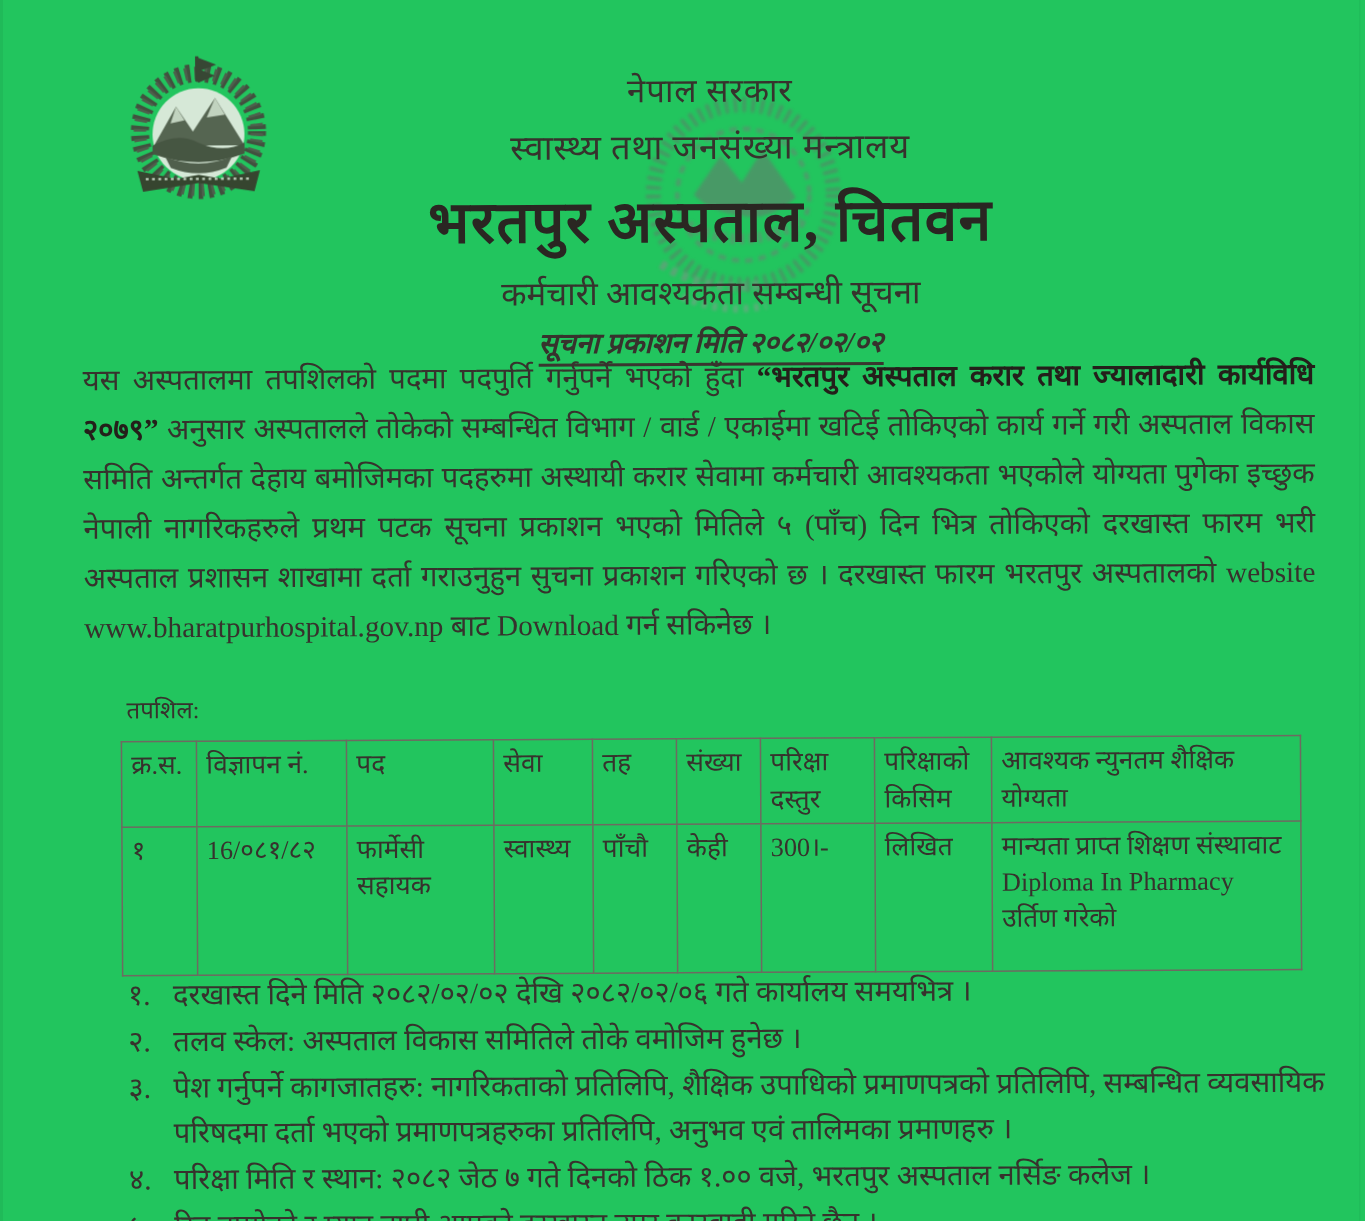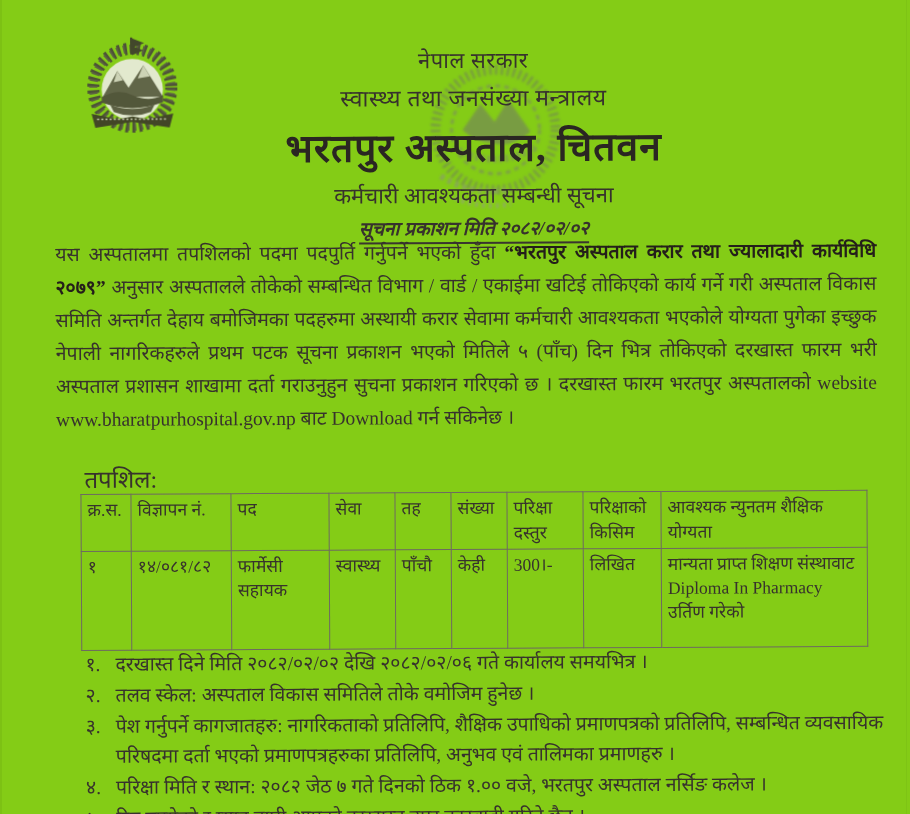--- a/index.html
+++ b/index.html
@@ -1,20 +1,20 @@
 <!DOCTYPE html>
 <html><head>
 <meta charset="utf-8">
 <style>
   html,body{margin:0;padding:0;background:#e9e8e6;}
   .page{
     position:relative;
     width:910px;height:814px;
     margin:0;
-    background:#84cc16;
+    background:#22c55e;
     overflow:hidden;
     font-family:"Liberation Serif","DejaVu Serif",serif;
     color:#37322d;
   }
   .edge-left{position:absolute;left:0;top:0;bottom:0;width:2px;background:rgba(0,0,0,.05);}
   .edge-right{position:absolute;right:3px;top:0;bottom:0;width:1px;background:rgba(0,0,0,.04);}
   .sheet{position:absolute;inset:0;transform:rotate(-0.3deg);}
 
   
   .emblem{position:absolute;left:78px;top:34px;width:112px;height:104px;opacity:.88;filter:blur(.4px);}
@@ -31,21 +31,21 @@
   .stamp{position:absolute;left:412px;top:58px;width:170px;height:160px;opacity:.5;filter:blur(1.1px);pointer-events:none;}
 
   
   .main-para{
     position:absolute;left:56px;top:236px;width:821px;
     font-size:19.5px;line-height:33px;text-align:justify;
   }
   .main-para b{color:#241f1a;}
 
   
-  .table-label{position:absolute;left:84px;top:460px;font-size:24px;}
+  .table-label{position:absolute;left:84px;top:460px;font-size:16px;}
   table.vacancy{
     position:absolute;left:80px;top:492px;width:786px;
     border-collapse:collapse;table-layout:fixed;
     font-size:17.5px;line-height:24px;color:#37322d;
   }
   table.vacancy th,table.vacancy td{
     border:1.4px solid #6e6a61;
     padding:3px 6px;vertical-align:top;text-align:left;
     font-weight:normal;overflow:hidden;
   }
@@ -138,21 +138,21 @@
         <th>पद</th>
         <th>सेवा</th>
         <th>तह</th>
         <th>संख्या</th>
         <th>परिक्षा दस्तुर</th>
         <th>परिक्षाको किसिम</th>
         <th>आवश्यक न्युनतम शैक्षिक योग्यता</th>
       </tr>
       <tr class="data-row">
         <td>१</td>
-        <td>१४/०८१/८२</td>
+        <td>16/०८१/८२</td>
         <td>फार्मेसी सहायक</td>
         <td>स्वास्थ्य</td>
         <td>पाँचौ</td>
         <td>केही</td>
         <td>300।-</td>
         <td>लिखित</td>
         <td class="qual-cell">मान्यता प्राप्त शिक्षण संस्थावाट Diploma In Pharmacy उर्तिण गरेको</td>
       </tr>
     </tbody>
       </table>

